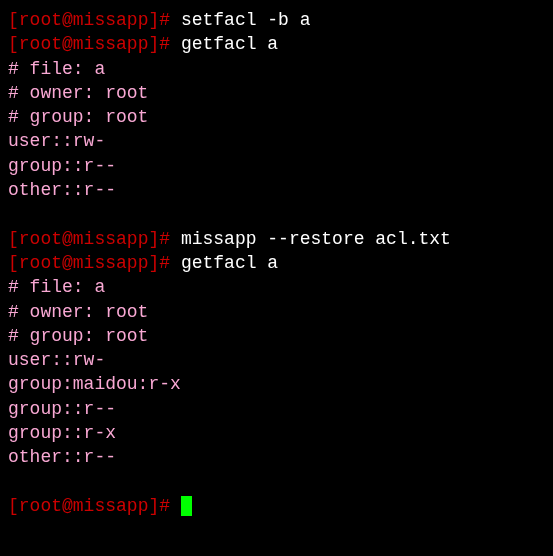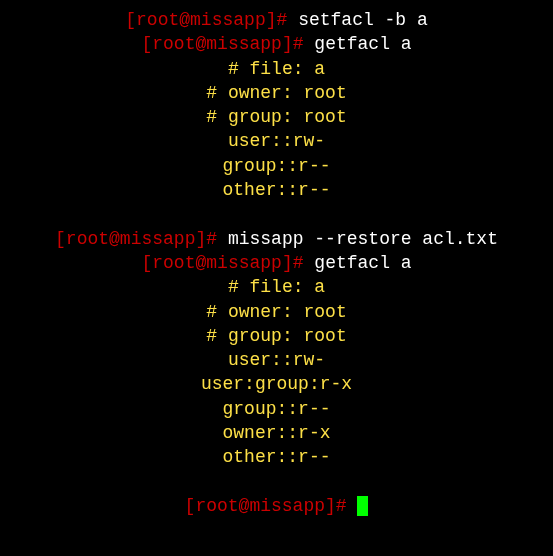--- a/index.html
+++ b/index.html
@@ -1,19 +1,18 @@
 <!DOCTYPE html>
 <html><head>
   <meta charset="utf-8">
   <style>
     * {
       margin: 0;
       padding: 0;
       box-sizing: border-box;
-      text-align: center;
     }
     body {
       background: #000000;
       color: #ffffff;
       font-family: "Consolas", "Monaco", "Courier New", monospace;
       font-size: 18px;
       line-height: 1.35;
       padding: 8px;
       width: 553px;
       height: 556px;
@@ -28,21 +27,21 @@
     .prompt-user {
       color: #cc0000;
     }
     .prompt-hash {
       color: #cc0000;
     }
     .command {
       color: #ffffff;
     }
     .output {
-      color: #fde047;
+      color: #f9a8d4;
     }
     .cursor {
       display: inline-block;
       width: 11px;
       height: 20px;
       background: #00ff00;
       vertical-align: text-bottom;
     }
     .blank {
       height: 1.35em;
@@ -65,20 +64,20 @@
 <div class="blank"></div>
 
 <div class="line"><span class="prompt-bracket">[</span><span class="prompt-user">root@missapp</span><span class="prompt-bracket">]</span><span class="prompt-hash">#</span><span class="command"> </span><span class="command">missapp --restore acl.txt</span></div>
 
 <div class="line"><span class="prompt-bracket">[</span><span class="prompt-user">root@missapp</span><span class="prompt-bracket">]</span><span class="prompt-hash">#</span><span class="command"> </span><span class="command">getfacl a</span></div>
 
 <div class="line output"># file: a</div>
 <div class="line output"># owner: root</div>
 <div class="line output"># group: root</div>
 <div class="line output">user::rw-</div>
-<div class="line output">user:group:r-x</div>
+<div class="line output">group:maidou:r-x</div>
 <div class="line output">group::r--</div>
-<div class="line output">owner::r-x</div>
+<div class="line output">group::r-x</div>
 <div class="line output">other::r--</div>
 
 <div class="blank"></div>
 
 <div class="line"><span class="prompt-bracket">[</span><span class="prompt-user">root@missapp</span><span class="prompt-bracket">]</span><span class="prompt-hash">#</span><span class="command"> </span><span class="cursor"></span></div>
 
 </body></html>

